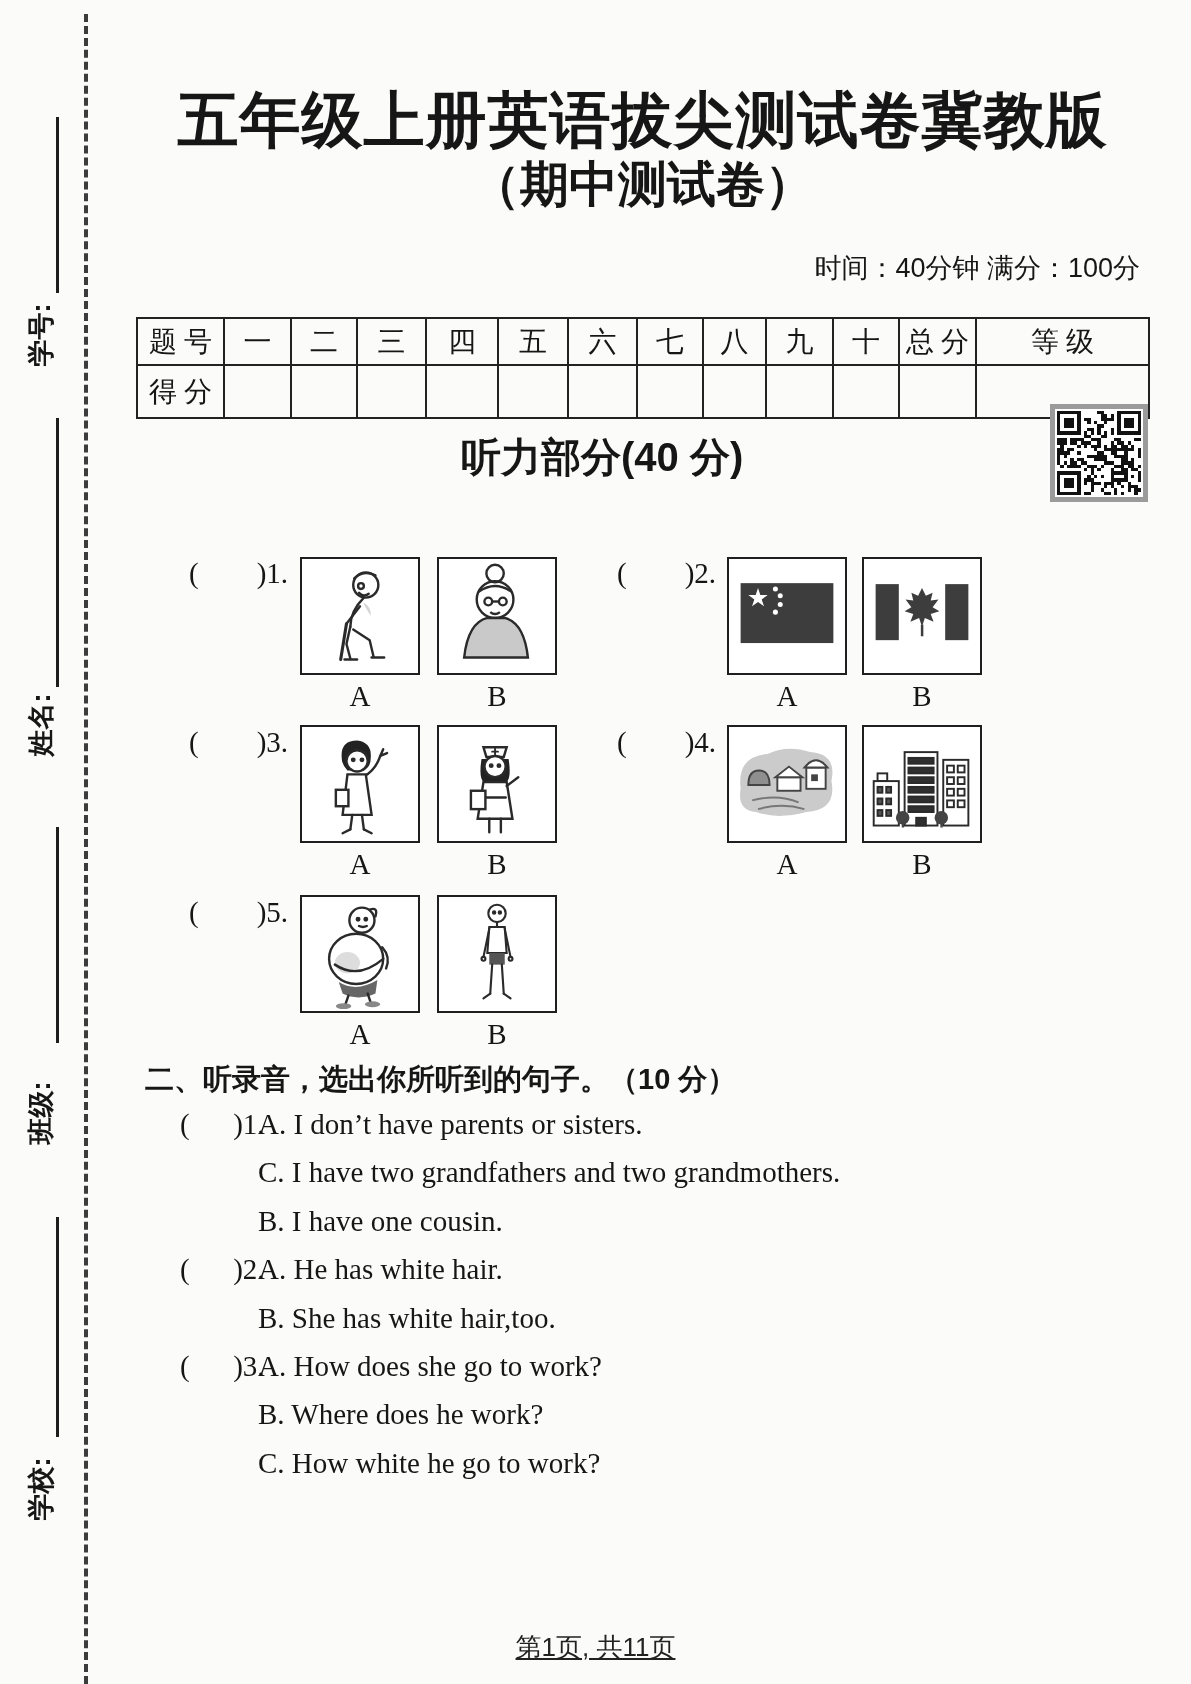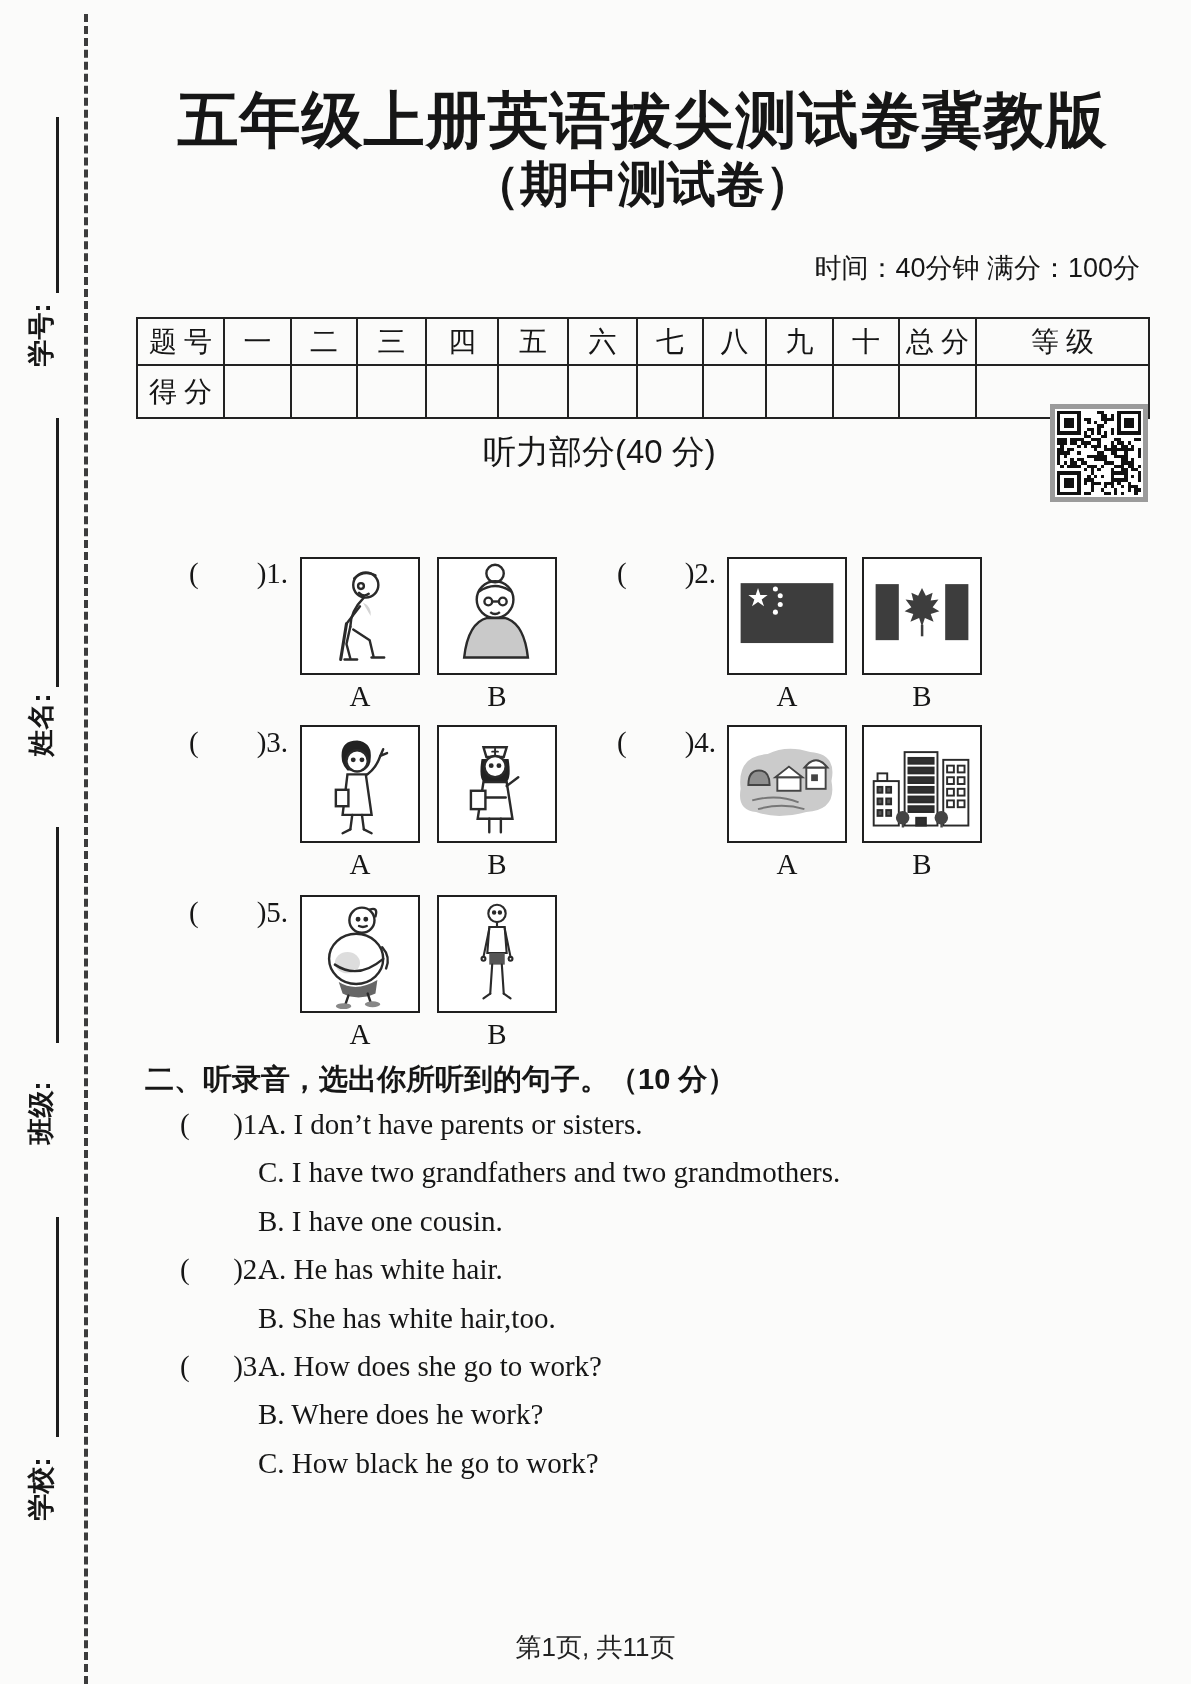--- a/index.html
+++ b/index.html
@@ -29,41 +29,41 @@
                  font-family:"Liberation Serif",serif;font-size:28px;padding:0;}
   table.score tr.r1 td{height:45px;}
   table.score tr.r2 td{height:51px;}
 
   
   .qr{position:absolute;left:1050px;top:404px;width:84px;height:84px;
       border:5px solid #9b9b9b;background:#fff;padding:2px;}
   .qr svg{display:block;width:84px;height:84px;}
 
   
-  .part-heading{position:absolute;left:483px;top:430px;font-size:33px;font-weight:normal;}
+  .part-heading{position:absolute;left:461px;top:430px;font-size:40px;font-weight:bold;}
   .sec-title{position:absolute;font-size:29px;font-weight:bold;white-space:nowrap;}
 
   .pq-prefix{position:absolute;font-family:"Liberation Serif",serif;font-size:29px;
              white-space:pre;}
   .figure{position:absolute;width:120px;text-align:center;}
   .figure .box{width:120px;height:118px;border:2.5px solid #1f1f1f;background:#fff;
                box-sizing:border-box;}
   .figure .box svg{display:block;width:100%;height:100%;}
   .figure .lbl{margin-top:5px;font-family:"Liberation Serif",serif;font-size:29px;}
 
   
   .s2{position:absolute;left:180px;top:1100px;font-family:"Liberation Serif",serif;
       font-size:29px;line-height:48.4px;width:860px;}
   .s2 .s2line{white-space:nowrap;}
   .s2 .pfx{display:inline-block;width:78px;white-space:pre;}
   .s2 .indent{padding-left:78px;}
 
   
   .footer{position:absolute;left:0;top:1630px;width:100%;text-align:center;
-          font-size:26px;color:#222;}
+          font-size:26px;color:#222;text-decoration:underline;}
 </style>
 </head>
 <body>
 
 <div class="page">
 
   <div class="dash-line"></div>
 
   <div class="write-line" style="top:117px;height:176px;"></div>
   <div class="side-label" style="top:318px;">学号:</div>
@@ -563,18 +563,18 @@
   <div class="s2">
     <div class="s2line"><span class="pfx">(      )1.</span><span>A. I don’t have parents or sisters.</span></div>
     <div class="s2line indent">C. I have two grandfathers and two grandmothers.</div>
     <div class="s2line indent">B. I have one cousin.</div>
 
     <div class="s2line"><span class="pfx">(      )2.</span><span>A. He has white hair.</span></div>
     <div class="s2line indent">B. She has white hair,too.</div>
 
     <div class="s2line"><span class="pfx">(      )3.</span><span>A. How does she go to work?</span></div>
     <div class="s2line indent">B. Where does he work?</div>
-    <div class="s2line indent">C. How black he go to work?</div>
+    <div class="s2line indent">C. How white he go to work?</div>
   </div>
 
   <div class="footer">第1页, 共11页</div>
 
 </div>
 
 </body></html>

